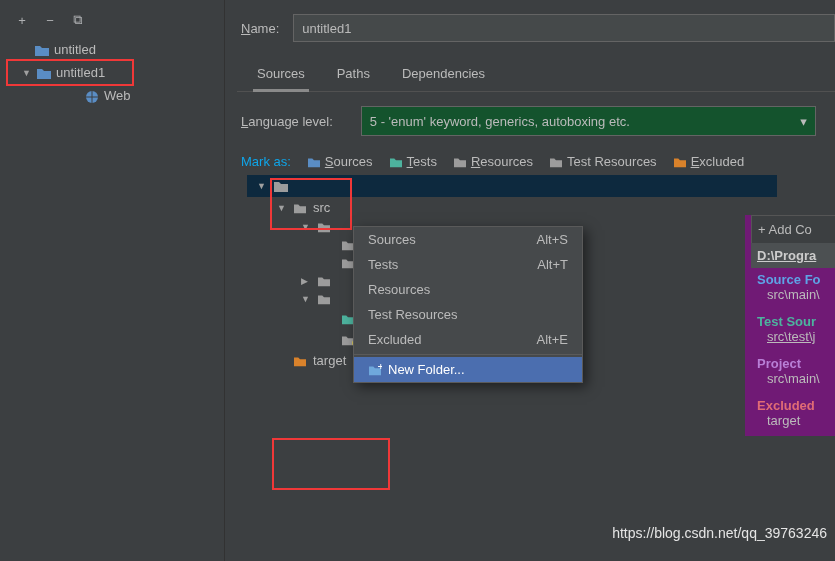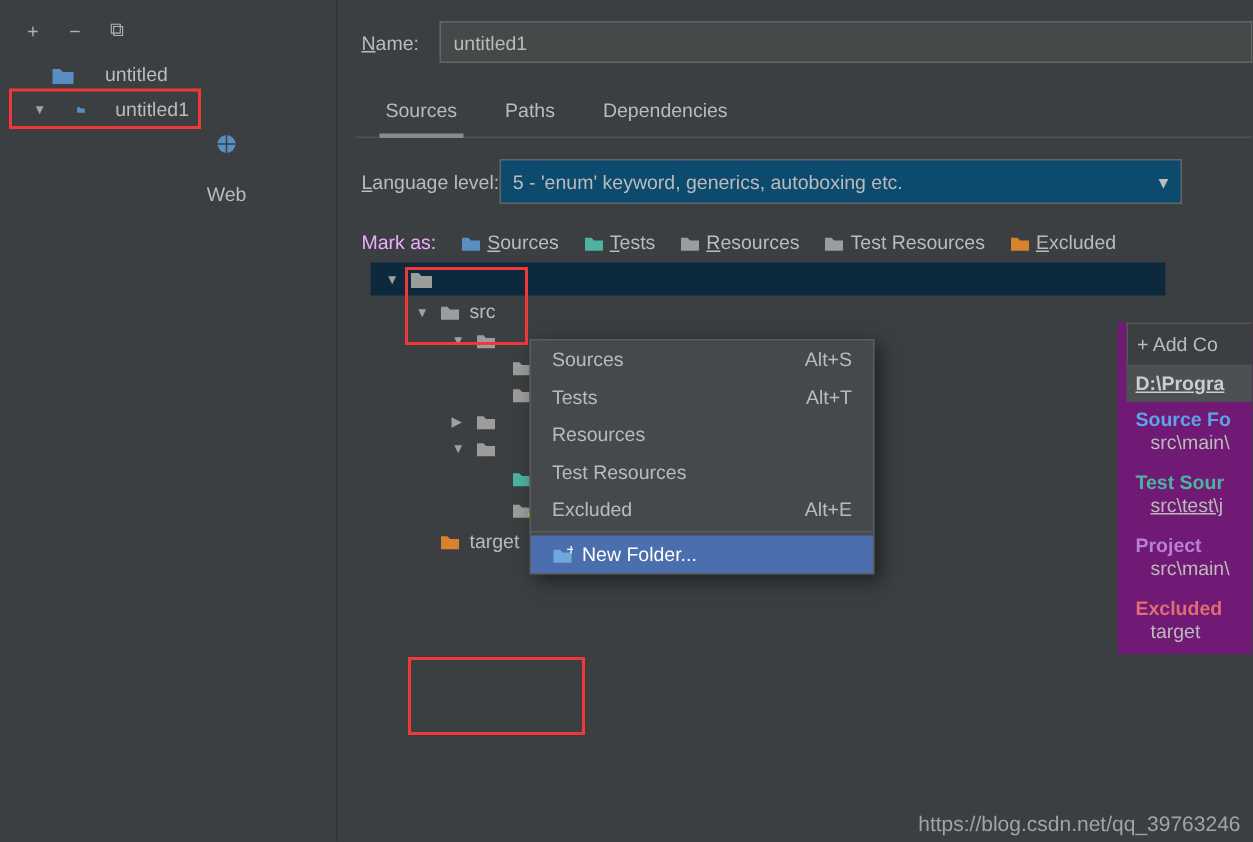--- a/index.html
+++ b/index.html
@@ -1,60 +1,60 @@
 <!DOCTYPE html>
 <html><head>
 <meta charset="utf-8">
 <style>
 * { margin: 0; padding: 0; box-sizing: border-box; font-family: "Segoe UI", Arial, sans-serif; font-size: 13px; }
 body { background: #3c3f41; color: #bbbbbb; width: 835px; height: 561px; overflow: hidden; position: relative; }
 .container { display: flex; height: 100%; }
 .sidebar { width: 225px; background: #3c3f41; padding-top: 8px; border-right: 1px solid #323232; }
 .toolbar { display: flex; gap: 12px; padding: 4px 14px 12px; }
 .tool-icon { width: 16px; height: 16px; display: flex; align-items: center; justify-content: center; color: #afb1b3; cursor: pointer; }
-.tree-item { display: flex; align-items: center; padding: 2px 6px; gap: 20px; }
+.tree-item { display: flex; align-items: center; padding: 2px 6px; gap: 4px; }
 .tree-item.lvl1 { padding-left: 34px; }
-.tree-item.lvl2 { padding-left: 84px; flex-direction: column; }
+.tree-item.lvl2 { padding-left: 84px; }
 .arrow { width: 10px; color: #a0a0a0; font-size: 9px; }
 .folder-icon { width: 16px; height: 14px; display: inline-block; }
 .blue-folder { fill: #5a8dc4; }
 .tree-label { color: #bbbbbb; }
 .highlight-box { border: 2px solid #f03838; padding: 2px 0; }
 .main { flex: 1; padding: 14px 0 0 12px; position: relative; }
 .name-row { display: flex; align-items: center; gap: 14px; margin-bottom: 18px; padding-left: 4px; }
 .name-label { color: #bbb; }
 .name-label .u { text-decoration: underline; }
 .name-input { flex: 1; background: #45494a; border: 1px solid #646464; color: #bbb; padding: 5px 8px; height: 28px; }
 .tabs { display: flex; gap: 24px; padding-left: 16px; border-bottom: 1px solid #515151; }
 .tab { padding: 6px 4px 8px; color: #bbb; cursor: pointer; }
 .tab.active { border-bottom: 3px solid #8a8a8a; margin-bottom: -1px; }
-.lang-row { display: flex; align-items: center; gap: 0; margin: 14px 0 18px 4px; }
-.lang-select { flex: 1; max-width: 455px; background: #0c4a6e; border: 1px solid #646464; color: #bbb; padding: 6px 8px; height: 30px; display: flex; align-items: center; justify-content: space-between; }
+.lang-row { display: flex; align-items: center; gap: 28px; margin: 14px 0 18px 4px; }
+.lang-select { flex: 1; max-width: 455px; background: #14532d; border: 1px solid #646464; color: #bbb; padding: 6px 8px; height: 30px; display: flex; align-items: center; justify-content: space-between; }
 .markas-row { display: flex; align-items: center; gap: 16px; padding-left: 4px; flex-wrap: nowrap; }
-.mark-label { color: #f0abfc; white-space: nowrap; }
+.mark-label { color: #0ea5e9; white-space: nowrap; }
 .mark-btn { display: flex; align-items: center; gap: 4px; white-space: nowrap; color: #bbb; }
 .mini-folder { width: 14px; height: 12px; display: inline-block; }
 .src-tree-row { background: #0d293e; color: #bbb; padding: 4px 10px; display: flex; align-items: center; gap: 6px; margin-top: 6px; margin-left: 10px; width: 530px; }
 .src-subtree { margin-left: 40px; }
 .src-item { display: flex; align-items: center; gap: 6px; padding: 3px 0; color: #bbb; }
 .context-menu { position: absolute; left: 353px; top: 226px; width: 230px; background: #46494b; border: 1px solid #5a5a5a; box-shadow: 4px 4px 12px rgba(0,0,0,0.5); z-index: 100; }
 .menu-item { display: flex; justify-content: space-between; align-items: center; padding: 5px 14px; color: #bbb; }
 .menu-item.selected { background: #4b6eaf; color: #fff; }
 .menu-sep { border: none; border-top: 1px solid #5a5a5a; margin: 2px 0; }
 .right-panel { position: absolute; right: 0; top: 215px; width: 90px; background: #701a75; padding: 0 0 0 6px; }
 .add-content { background: #3c3f41; color: #bbb; padding: 6px; border-top: 1px solid #555; border-left: 1px solid #555; }
 .right-header { background: #4c5052; padding: 5px 6px; font-weight: bold; color: #ccc; text-decoration: underline; }
 .right-section { padding: 4px 6px 8px; font-size: 12px; }
 .right-title { font-weight: bold; }
 .blue-txt { color: #5ea3e6; }
 .teal-txt { color: #4db39e; }
 .purple-txt { color: #b87fd6; }
 .yellow-txt { color: #d6c55a; }
 .red-txt { color: #e06c75; }
-.watermark { position: absolute; right: 8px; bottom: 4px; color: #a3a3a3; font-size: 14px; }
+.watermark { position: absolute; right: 8px; bottom: 20px; color: #e5e5e5; font-size: 14px; }
 .red-box { position: absolute; border: 2px solid #f03838; pointer-events: none; }
 </style>
 </head>
 <body>
 
 <div class="container">
   <div class="sidebar">
     <div class="toolbar">
       <span class="tool-icon">+</span>
       <span class="tool-icon">−</span>

